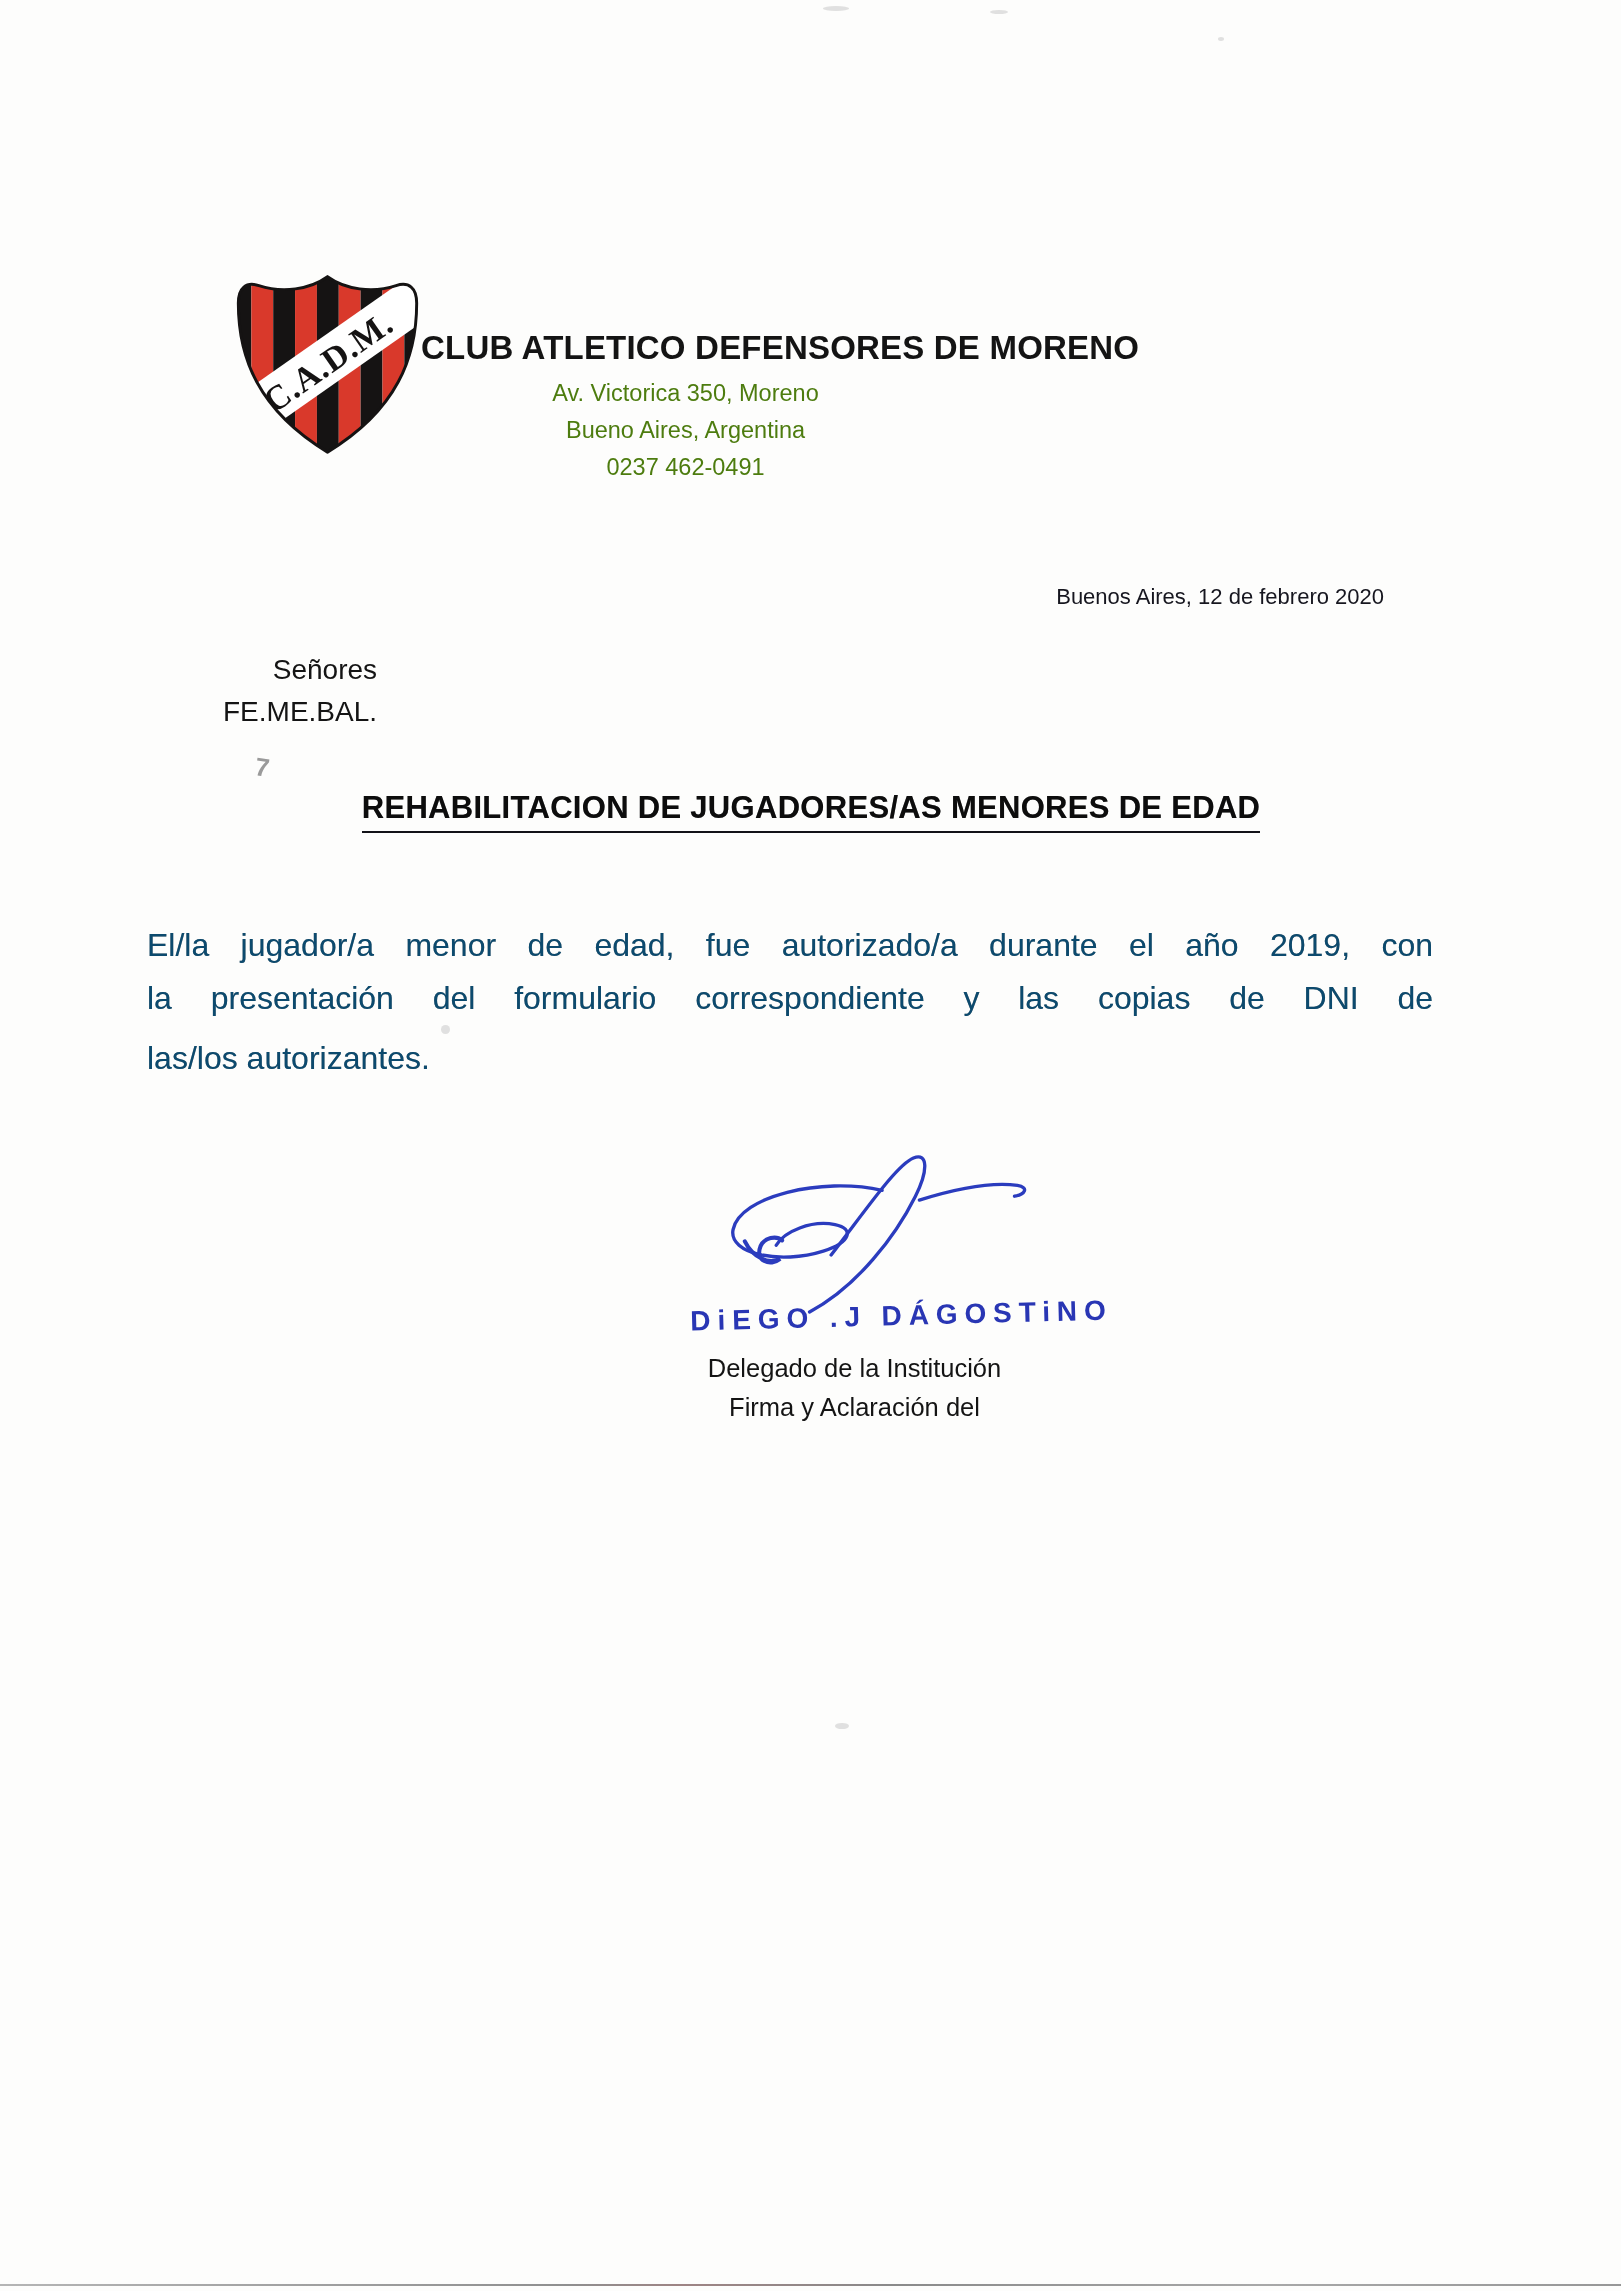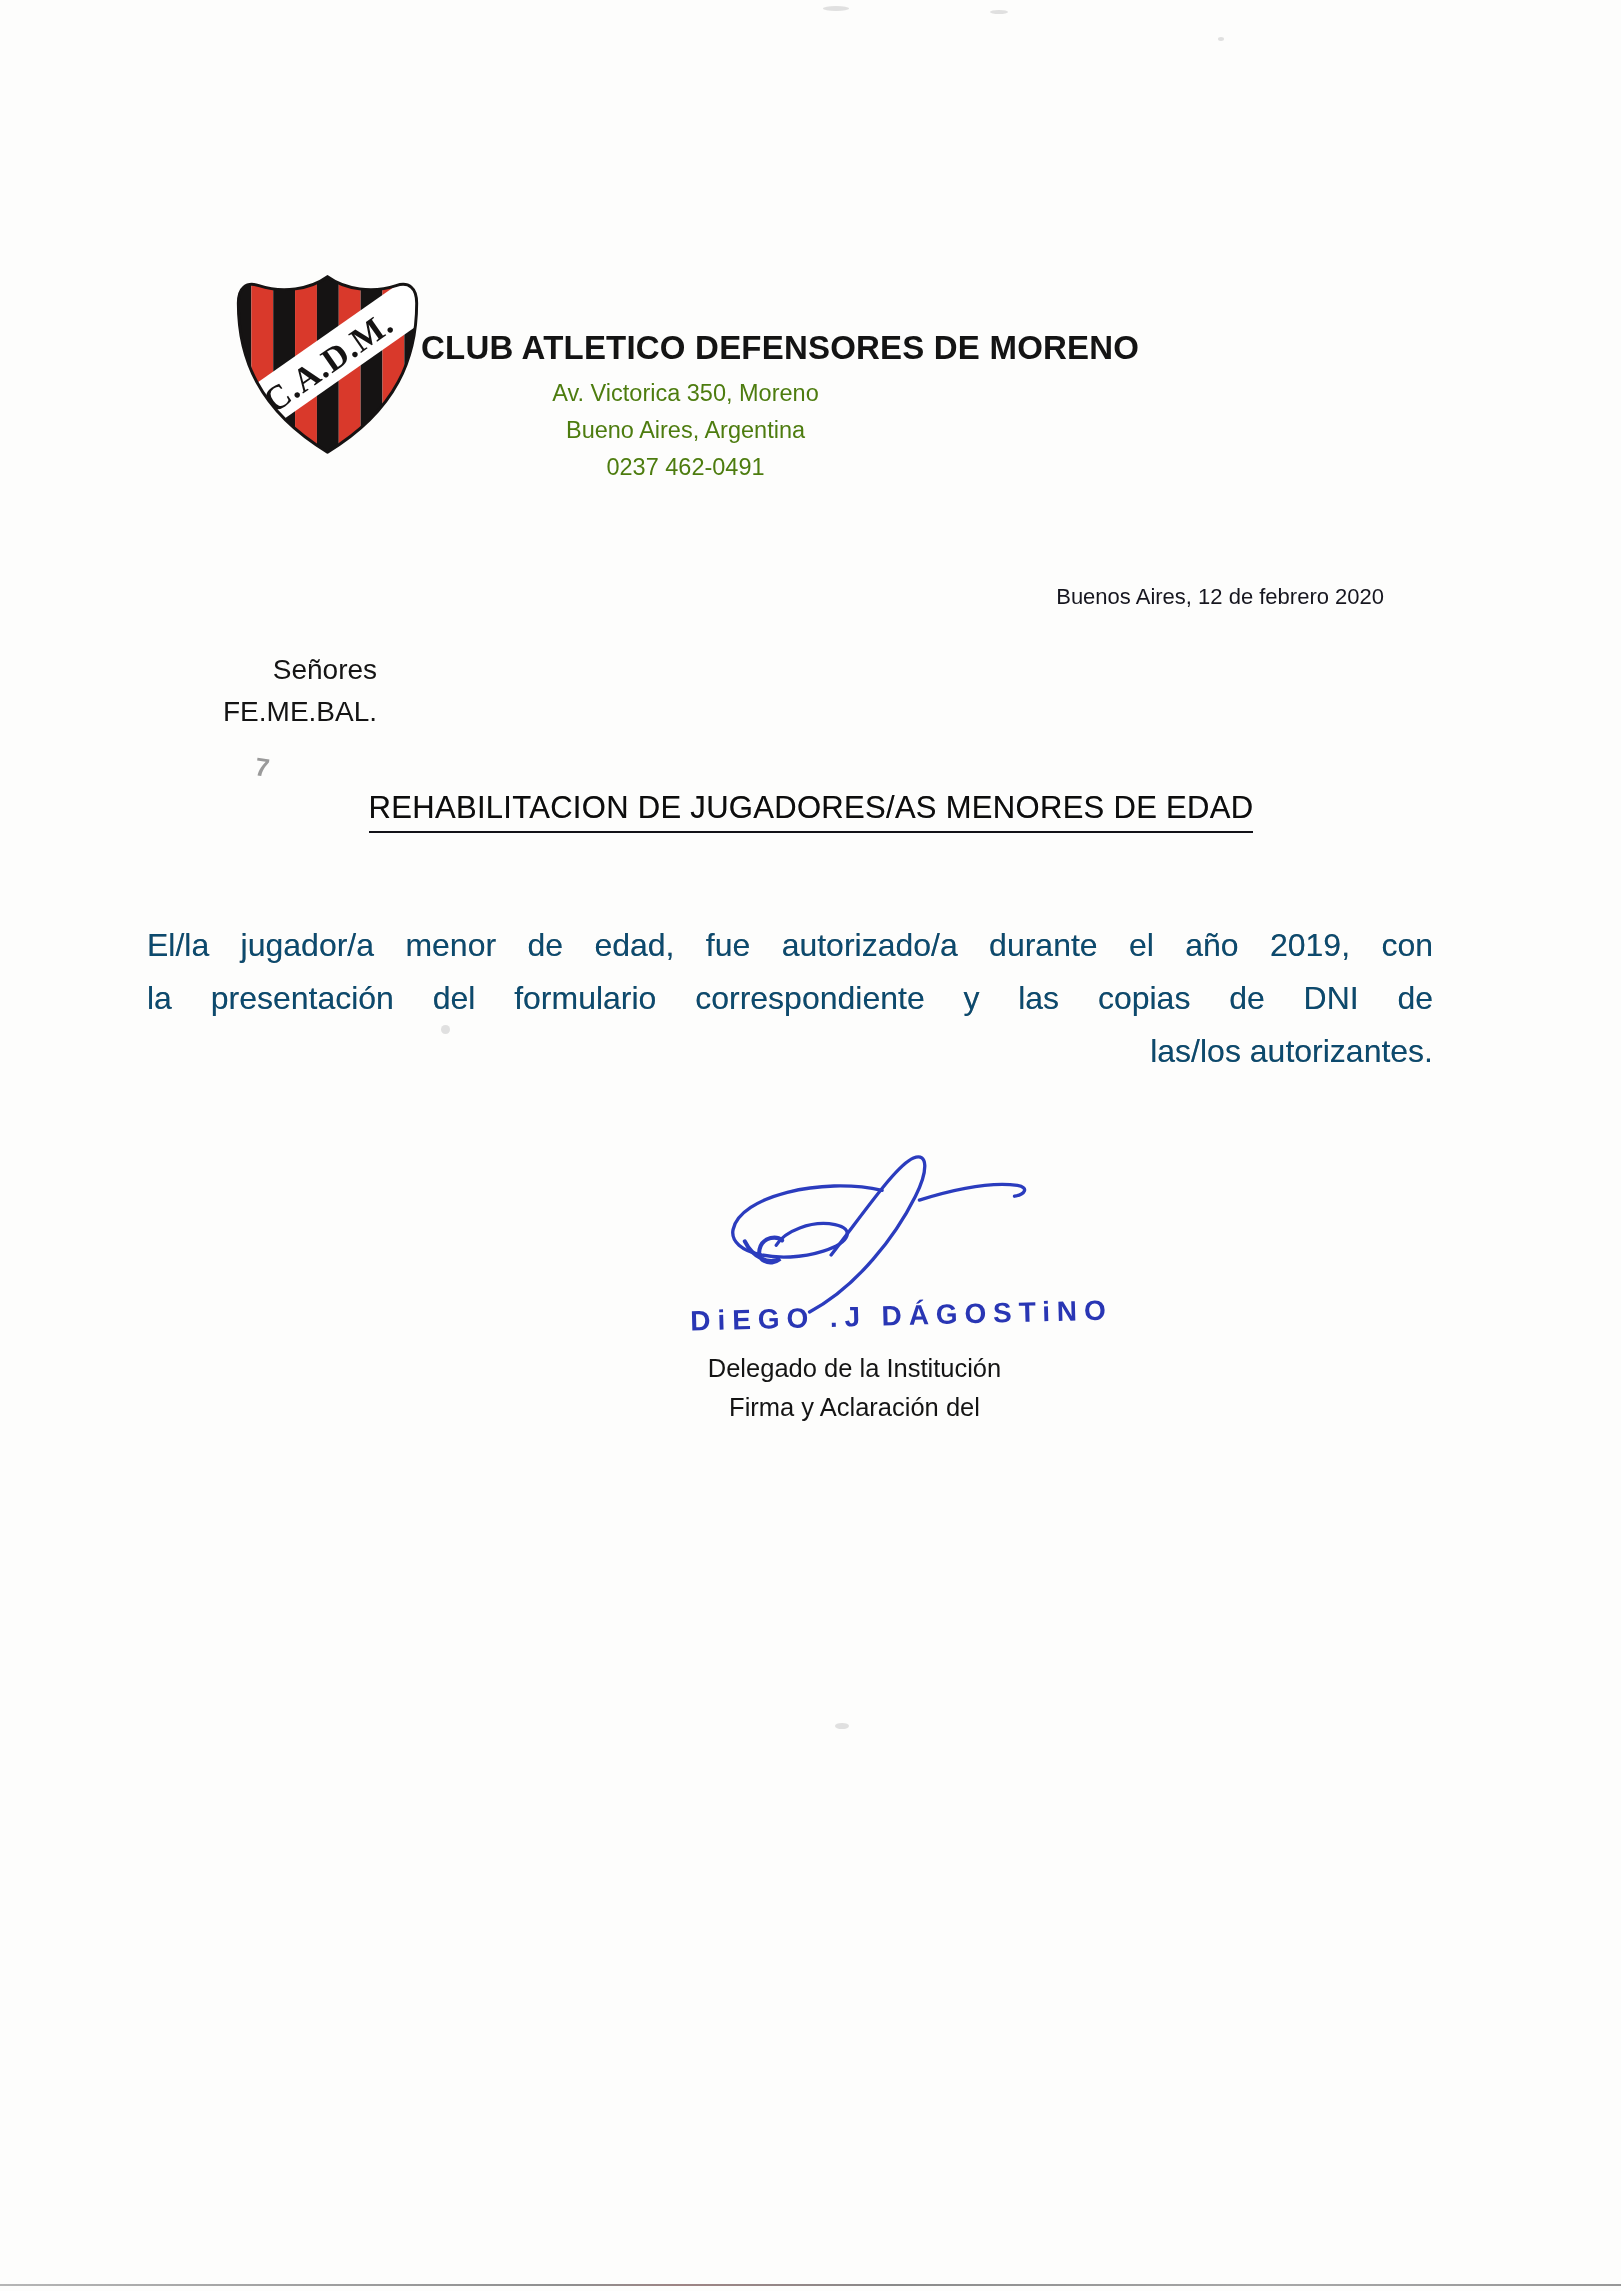--- a/index.html
+++ b/index.html
@@ -74,21 +74,21 @@
   
   #subject-wrap {
     left: 167px;
     top: 790px;
     width: 1288px;
     text-align: center;
   }
   #subject {
     display: inline-block;
     font-size: 31px;
-    font-weight: normal;
+    font-weight: bold;
     color: #0d0d0d;
     letter-spacing: 0.3px;
     border-bottom: 2.9px solid #121218;
     padding-bottom: 4.9px;
     text-shadow: 0 0 0.5px rgba(0,0,0,0.45);
   }
 
   
   #body-par {
     left: 147px;
@@ -96,21 +96,21 @@
     width: 1286px;
     font-size: 32px;
     line-height: 53px;
     color: #0c4a6e;
     text-shadow: 0 0 0.4px rgba(0,0,0,0.4);
   }
   .body-line-justify {
     text-align: justify;
     text-align-last: justify;
   }
-  .body-line-last { text-align: right; }
+  .body-line-last { text-align: left; margin-top: 7px; }
 
   
   #signature-svg {
     left: 686px;
     top: 1149px;
     width: 353px;
     height: 165px;
   }
   #signature-name {
     left: 686px;

